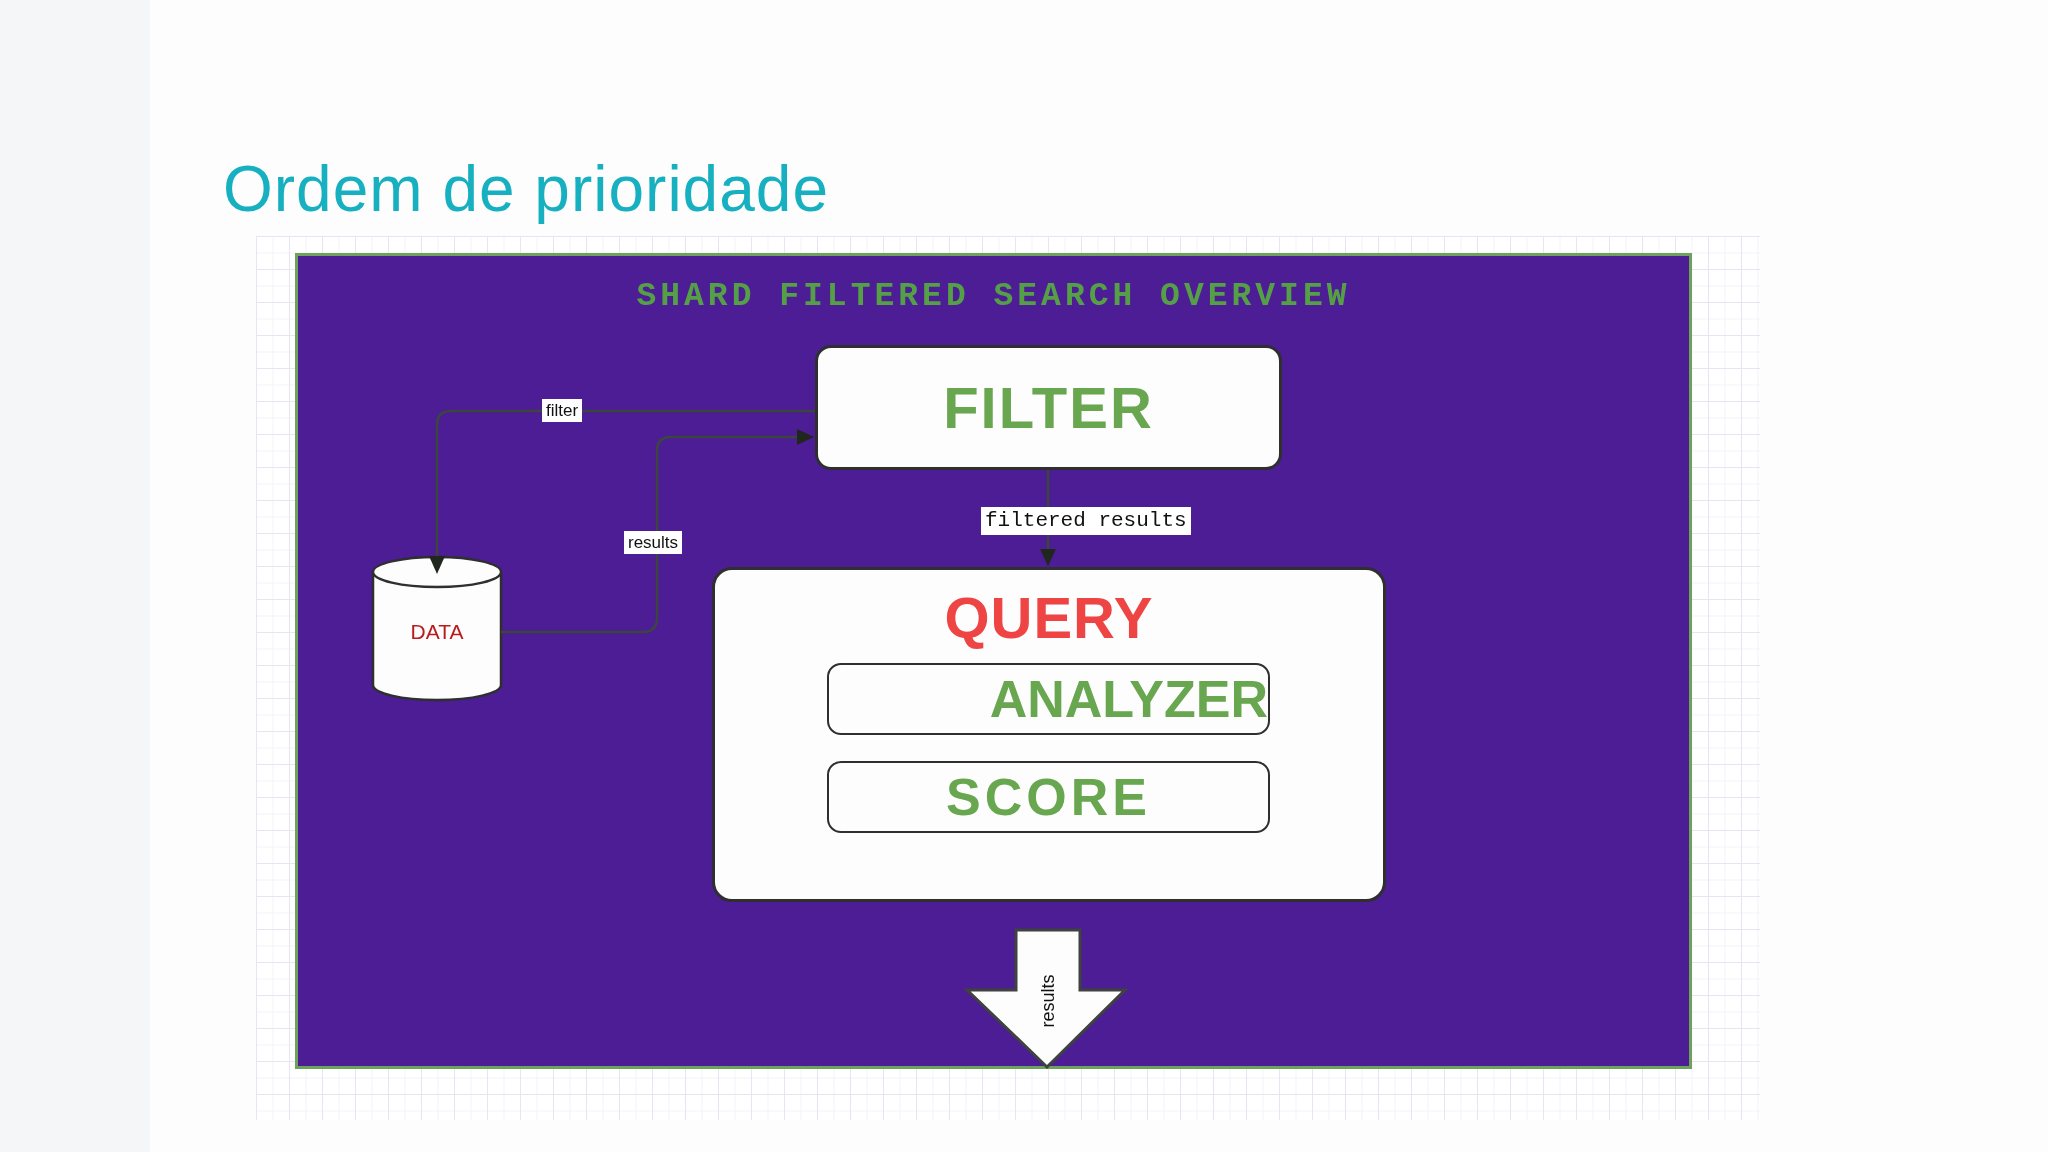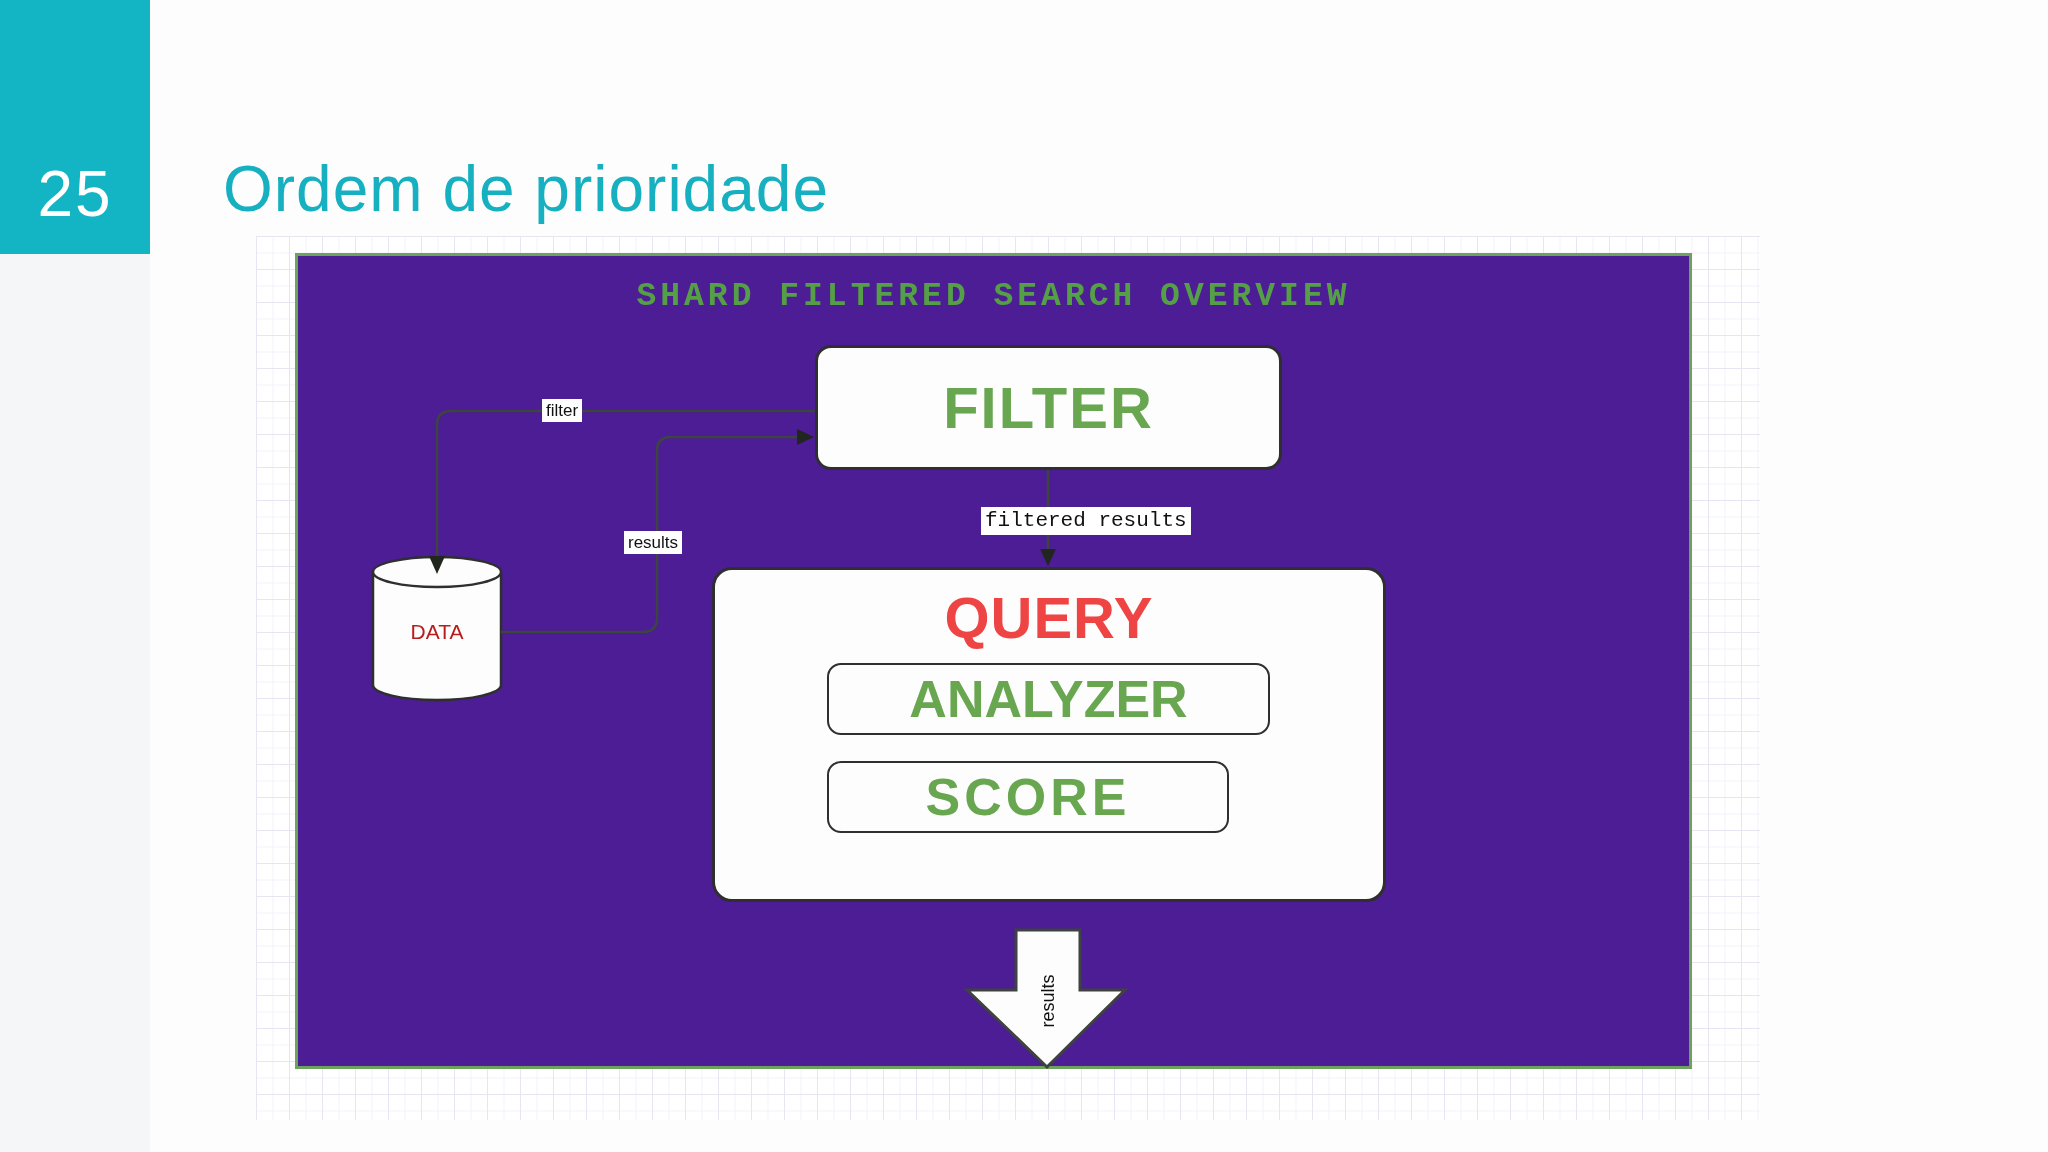--- a/index.html
+++ b/index.html
@@ -40,44 +40,41 @@
   .node{position:absolute;box-sizing:border-box;background:#fdfdfd;border:3px solid #2f2f2f;
         display:flex;align-items:center;justify-content:center;
         color:#68a64f;font-weight:bold;}
   .node-filter{left:815px;top:345px;width:467px;height:125px;border-radius:16px;
                font-size:58px;letter-spacing:2px;}
   .node-query{left:712px;top:567px;width:674px;height:335px;border-radius:20px;
               display:block;}
   .query-label{text-align:center;margin-top:14px;font-size:58px;font-weight:bold;
                color:#ef4444;letter-spacing:1px;}
   .node-analyzer{left:827px;top:663px;width:443px;height:72px;border-radius:14px;
-                 border-width:2.5px;font-size:52px;}
-  .node-score{left:827px;top:761px;width:402px;height:72px;border-radius:14px;
+                 border-width:2.5px;font-size:52px;justify-content:flex-end;}
+  .node-score{left:827px;top:761px;width:443px;height:72px;border-radius:14px;
               border-width:2.5px;font-size:52px;letter-spacing:4px;}
 
   
   .data-label{position:absolute;left:373px;top:620px;width:128px;text-align:center;
               font-size:21px;color:#b91c1c;}
 
   
   .edge-label{position:absolute;background:#ffffff;color:#111111;font-size:17px;
               line-height:1.25;padding:1px 4px;white-space:nowrap;}
   .lab-filter{left:542px;top:399px;}
   .lab-results{left:624px;top:531px;}
   .lab-filtered{left:981px;top:507px;font-size:21px;font-family:Liberation Mono, monospace;}
 </style>
 </head>
 <body>
 
 <div id="page">
 
   <div class="left-col"></div>
-  <div class="num-block">
-    <div class="num">25</div>
-  </div>
 
   <div class="page-title">Ordem de prioridade</div>
 
   <div class="grid-area"></div>
 
   <div class="panel">
     <div class="panel-title">SHARD FILTERED SEARCH OVERVIEW</div>
   </div>
 
   <svg class="overlay" viewBox="0 0 2048 1152" xmlns="http://www.w3.org/2000/svg">

